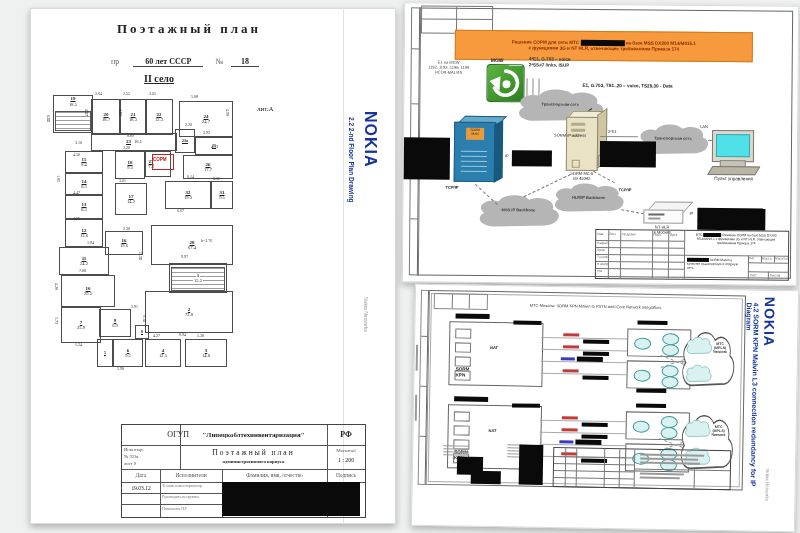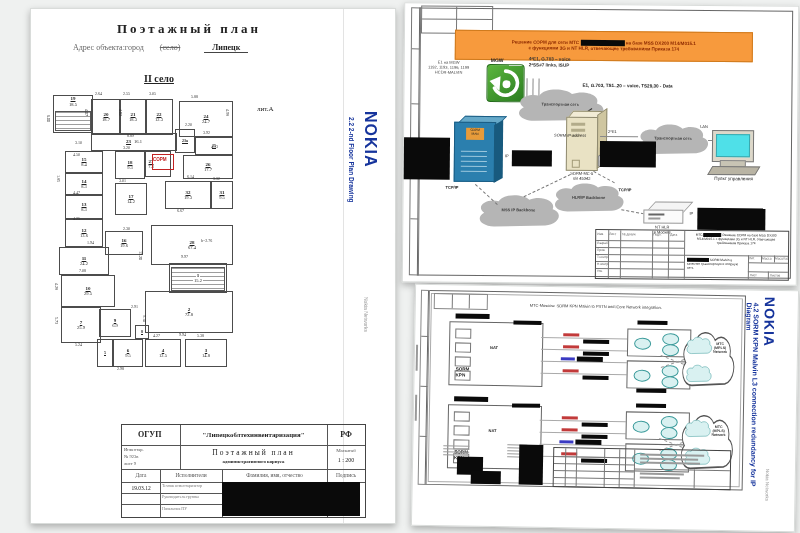--- a/index.html
+++ b/index.html
@@ -45,24 +45,25 @@
   .gline{position:absolute;background:#777}
   .gbar{position:absolute;background:#9a9a9a}
 </style>
 </head>
 <body>
 
 <div class="paper" style="left:30px;top:8px;width:364px;height:514px">
   <div class="d" style="left:312px;top:0;width:1px;height:514px;background:#e3e3e3"></div>
 
   <div class="d serif" style="left:8px;top:12px;width:300px;text-align:center;font-size:13px;font-weight:bold;letter-spacing:3px">Поэтажный план</div>
-  <div class="d serif" style="left:42px;top:34px;width:280px;font-size:8px;color:#666">
-    <span>Адрес объекта:город</span>
-    <span style="margin-left:14px;text-decoration:line-through">(село)</span>
-    <span style="margin-left:22px;font-weight:bold;color:#222;border-bottom:1px solid #444;padding:0 8px">Липецк</span>
+  <div class="d serif" style="left:80px;top:48px;width:240px;font-size:8px;color:#666">
+    <span>пр</span>
+    <span style="margin-left:12px;font-weight:bold;color:#222;border-bottom:1px solid #444;padding:0 12px">60 лет СССР</span>
+    <span style="margin-left:10px">№</span>
+    <span style="margin-left:6px;font-weight:bold;color:#222;border-bottom:1px solid #444;padding:0 10px">18</span>
   </div>
   <div class="d serif" style="left:8px;top:64px;width:240px;text-align:center;font-size:10px;font-weight:bold;text-decoration:underline">II село</div>
   <div class="d serif" style="left:226px;top:96px;font-size:7px">лит.А</div>
 
   <div class="plan" style="left:8px;top:84px;width:202px;height:302px">
     <div class="hatch" style="left:16px;top:18px;width:34px;height:18px"></div>
     <div class="hatch" style="left:132px;top:174px;width:52px;height:22px"></div>
 
     <div class="room onhatch" style="left:14px;top:2px;width:38px;height:36px;justify-content:flex-start">
         <span class="rn">19</span>
@@ -237,21 +238,21 @@
   <div class="d" style="left:90px;top:415px;width:243px;height:92px;border:1.5px solid #444">
     <div class="line" style="left:0;top:20px;width:243px;height:1px"></div>
     <div class="line" style="left:0;top:44px;width:243px;height:1px"></div>
     <div class="line" style="left:0;top:57px;width:243px;height:1px"></div>
     <div class="line" style="left:0;top:68px;width:205px;height:1px"></div>
     <div class="line" style="left:0;top:79px;width:205px;height:1px"></div>
     <div class="line" style="left:58px;top:0;width:1px;height:44px"></div>
     <div class="line" style="left:205px;top:0;width:1px;height:92px"></div>
     <div class="line" style="left:38px;top:44px;width:1px;height:48px"></div>
     <div class="line" style="left:100px;top:44px;width:1px;height:48px"></div>
-    <div class="d serif" style="left:16px;top:5px;width:58px;text-align:left;font-size:8px;font-weight:bold">ОГУП</div>
+    <div class="d serif" style="left:9px;top:5px;width:58px;text-align:right;font-size:8px;font-weight:normal">ОГУП</div>
     <div class="d serif" style="left:58px;top:6px;width:147px;text-align:center;font-size:6.8px;font-weight:bold">"Липецкоблтехинвентаризация"</div>
     <div class="d serif" style="left:205px;top:5px;width:38px;text-align:center;font-size:8px;font-weight:bold">РФ</div>
     <div class="d serif" style="left:2px;top:22px;font-size:4.5px;color:#555">Инвентар.</div>
     <div class="d serif" style="left:2px;top:29px;font-size:4.5px;color:#555">№ 923в</div>
     <div class="d serif" style="left:2px;top:36px;font-size:4.5px;color:#555">лист 9</div>
     <div class="d serif" style="left:58px;top:23px;width:147px;text-align:center;font-size:7.5px;letter-spacing:2px">Поэтажный план</div>
     <div class="d serif" style="left:58px;top:34px;width:147px;text-align:center;font-size:4.8px;font-weight:bold">административного корпуса</div>
     <div class="d serif" style="left:205px;top:23px;width:38px;text-align:center;font-size:5px;color:#555">Масштаб</div>
     <div class="d serif" style="left:205px;top:32px;width:38px;text-align:center;font-size:6px">1 : 200</div>
     <div class="d serif" style="left:0;top:47px;width:38px;text-align:center;font-size:5.5px;color:#555">Дата</div>

